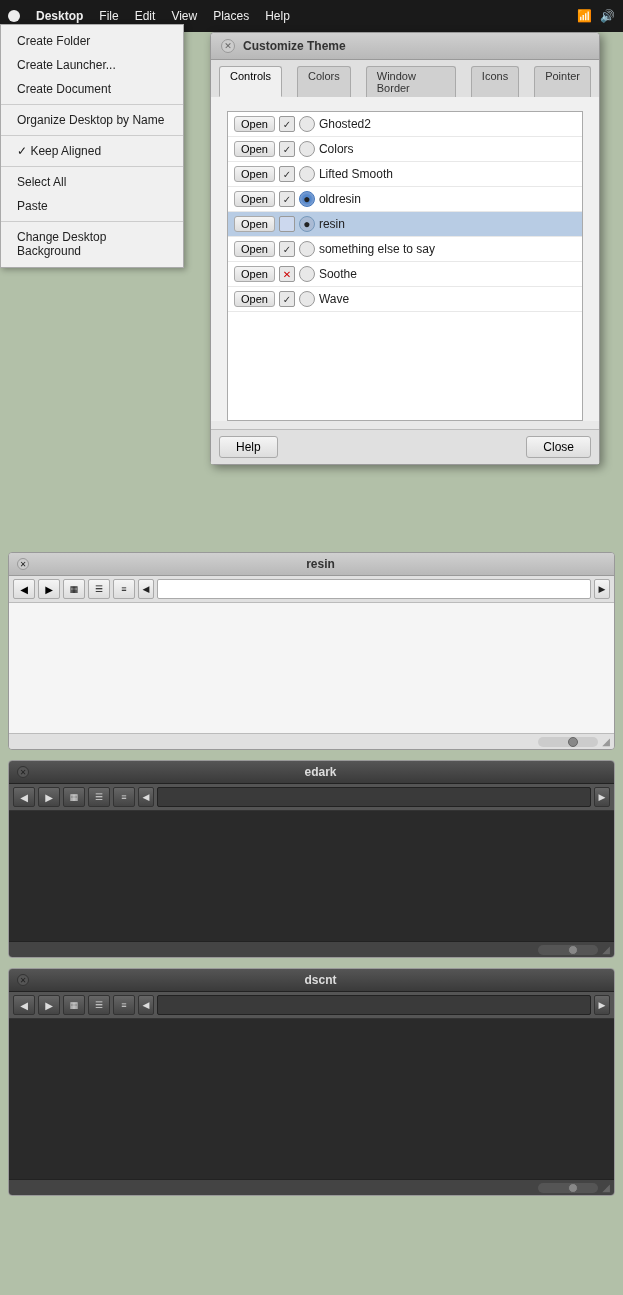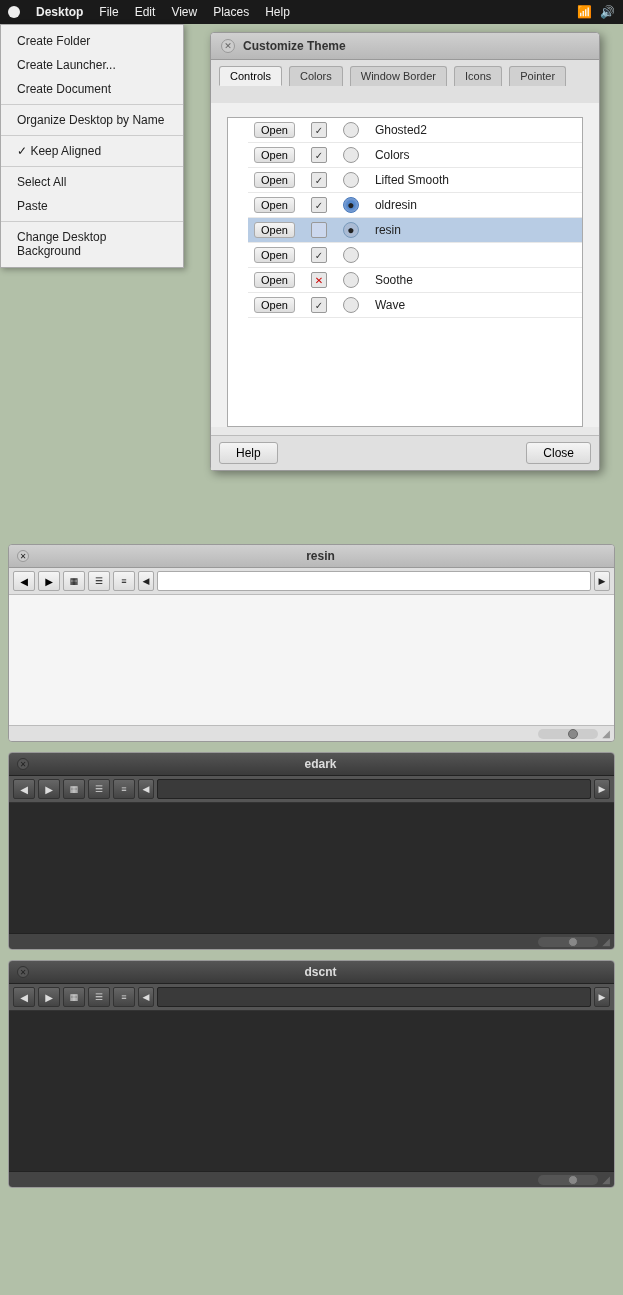--- a/index.html
+++ b/index.html
@@ -9,21 +9,21 @@
       background: #b2c0a8;
       font-family: sans-serif;
       font-size: 12px;
       color: #222;
     }
 
     
     .menubar {
       background: #1a1a1a;
       color: #eee;
-      height: 24px;
+      height: 32px;
       display: flex;
       align-items: center;
       padding: 0 8px;
       gap: 16px;
       position: relative;
     }
     .menubar-dot {
       width: 12px; height: 12px;
       background: #eee;
       border-radius: 50%;
@@ -102,23 +102,23 @@
       flex: 1;
       text-align: left;
       font-size: 12px;
       font-weight: bold;
       color: #333;
     }
 
     
     .tab-bar {
       display: flex;
-      padding: 6px 8px 17px;
+      padding: 6px 8px 0;
       background: #e0e0e0;
-      gap: 7px;
+      gap: 15px;
     }
     .tab {
       padding: 3px 10px;
       font-size: 11px;
       border: 1px solid #aaa;
       border-bottom: none;
       background: #d0d0d0;
       cursor: pointer;
       border-radius: 3px 3px 0 0;
       color: #333;
@@ -135,22 +135,21 @@
       background: #fff;
       border: 1px solid #aaa;
       height: 310px;
       overflow-y: auto;
     }
     .theme-row {
       display: flex;
       align-items: center;
       padding: 4px 6px;
       border-bottom: 1px solid #e8e8e8;
-      gap: 16px;
-      margin-left: 20px;
+      gap: 4px;
     }
     .theme-row.selected {
       background: #b8cce4;
     }
     .theme-open-btn {
       padding: 1px 6px;
       font-size: 11px;
       background: linear-gradient(to bottom, #f5f5f5, #ddd);
       border: 1px solid #aaa;
       border-radius: 3px;
@@ -419,20 +418,21 @@
         <button class="theme-open-btn">Open</button>
         <div class="theme-check" style="background:#ccd8ee;"></div>
         <div class="theme-radio" style="background:#aabbd4; border-color:#7799bb;">●</div>
         <span class="theme-name">resin</span>
       </div>
 
       <div class="theme-row">
         <button class="theme-open-btn">Open</button>
         <div class="theme-check checked">✓</div>
         <div class="theme-radio"></div>
+        <span class="theme-name">something else to say</span>
       </div>
 
       <div class="theme-row">
         <button class="theme-open-btn">Open</button>
         <div class="theme-check" style="color:#c00;">✕</div>
         <div class="theme-radio"></div>
         <span class="theme-name">Soothe</span>
       </div>
 
       <div class="theme-row">

